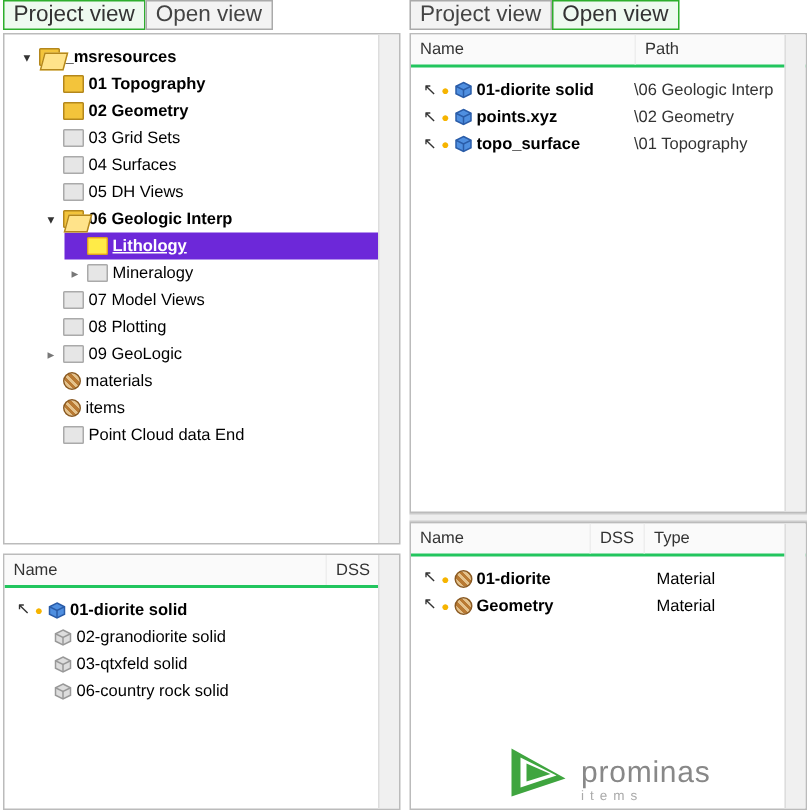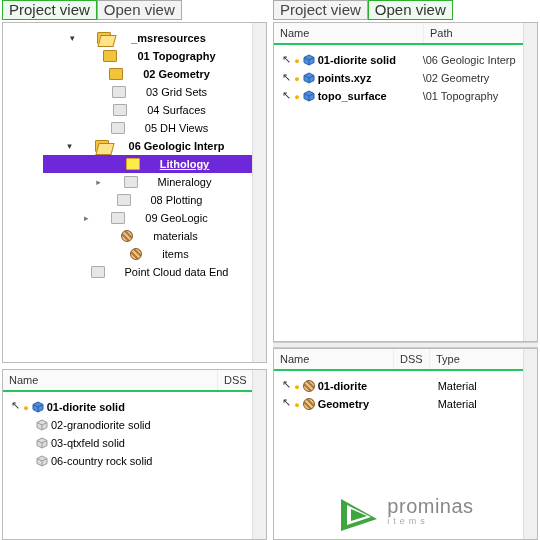--- a/index.html
+++ b/index.html
@@ -51,25 +51,24 @@
   }
   .pane + .pane { margin-top: 6px; }
   .pane-scroll {
     overflow: auto;
     padding: 6px 4px;
     flex:1;
   }
   .tree ul { list-style: none; margin: 0; padding-left: 16px; }
   .tree > ul { padding-left: 4px; }
   .tree-row {
-    display: flex; align-items: center; gap: 20px;
+    display: flex; align-items: center; gap: 3px;
     padding: 1px 2px;
     white-space: nowrap;
     height: 18px;
-    justify-content: center;
   }
   .tree-row.selected { background: #6d28d9; color: #fff; text-decoration: underline; }
   .tree-row .arrow {
     width: 10px; height: 10px; display:inline-flex;align-items:center;justify-content:center; color:#555; font-size:9px;
   }
   .tree-row .arrow.open::before { content:"▾"; color:#333; }
   .tree-row .arrow.closed::before { content:"▸"; color:#777; }
   .tree-row .spacer { width:10px; display:inline-block; }
   .folder-icon {
     width:14px;height:12px;background:#f3c43b;border:1px solid #b4871c;border-radius:1px;position:relative;
@@ -84,21 +83,21 @@
   }
   .cols-head .ch { padding:4px 6px; border-right:1px solid #eee; }
   .list .row { display:flex; align-items:center; gap:3px; padding:2px 4px; height:18px; white-space:nowrap; }
   .cur-icon::before{content:"↖";font-size:11px;color:#333;position:relative;top:-1px;}
   .bulb-icon::before{content:"●";color:#f6b400;font-size:9px;}
   .cube-icon{width:12px;height:12px;display:inline-block;position:relative;}
   .cube-icon svg{width:12px;height:12px;display:block;}
   .mat-icon{width:12px;height:12px;border-radius:50%;background:repeating-linear-gradient(45deg,#b97a33,#b97a33 2px,#e4c28c 2px,#e4c28c 4px);border:1px solid #8a5a22;display:inline-block;}
   .path-col{color:#333;}
   .hline{height:6px;background:#eee;border-top:1px solid #ccc;border-bottom:1px solid #ccc;}
-  .logo-area{position:absolute;bottom:4px;left:0;right:0;display:flex;align-items:flex-start;justify-content:center;gap:6px;pointer-events:none;}
+  .logo-area{position:absolute;bottom:4px;left:0;right:0;display:flex;align-items:flex-end;justify-content:center;gap:6px;pointer-events:none;}
   .logo-text{font-size:20px;color:#888;letter-spacing:0.5px;}
   .logo-text .sub{display:block;font-size:9px;letter-spacing:4px;color:#aaa;margin-top:-2px;}
   .scrollbar-fake{position:absolute;right:0;top:0;bottom:0;width:14px;background:#f0f0f0;border-left:1px solid #ddd;}
 </style>
 </head>
 <body>
 
 <div class="workspace">
 
   <div class="col">
@@ -172,20 +171,27 @@
                         <span class="grayfolder-icon"></span>
                         <span>Mineralogy</span>
                       </div>
                     </li>
                 </ul>
               </li>
               <li>
                   <div class="tree-row">
                     <span class="spacer"></span>
                     <span class="grayfolder-icon"></span>
+                    <span>07 Model Views</span>
+                  </div>
+                </li>
+              <li>
+                  <div class="tree-row">
+                    <span class="spacer"></span>
+                    <span class="grayfolder-icon"></span>
                     <span>08 Plotting</span>
                   </div>
                 </li>
               <li>
                   <div class="tree-row">
                     <span class="arrow closed"></span>
                     <span class="grayfolder-icon"></span>
                     <span>09 GeoLogic</span>
                   </div>
                 </li>

